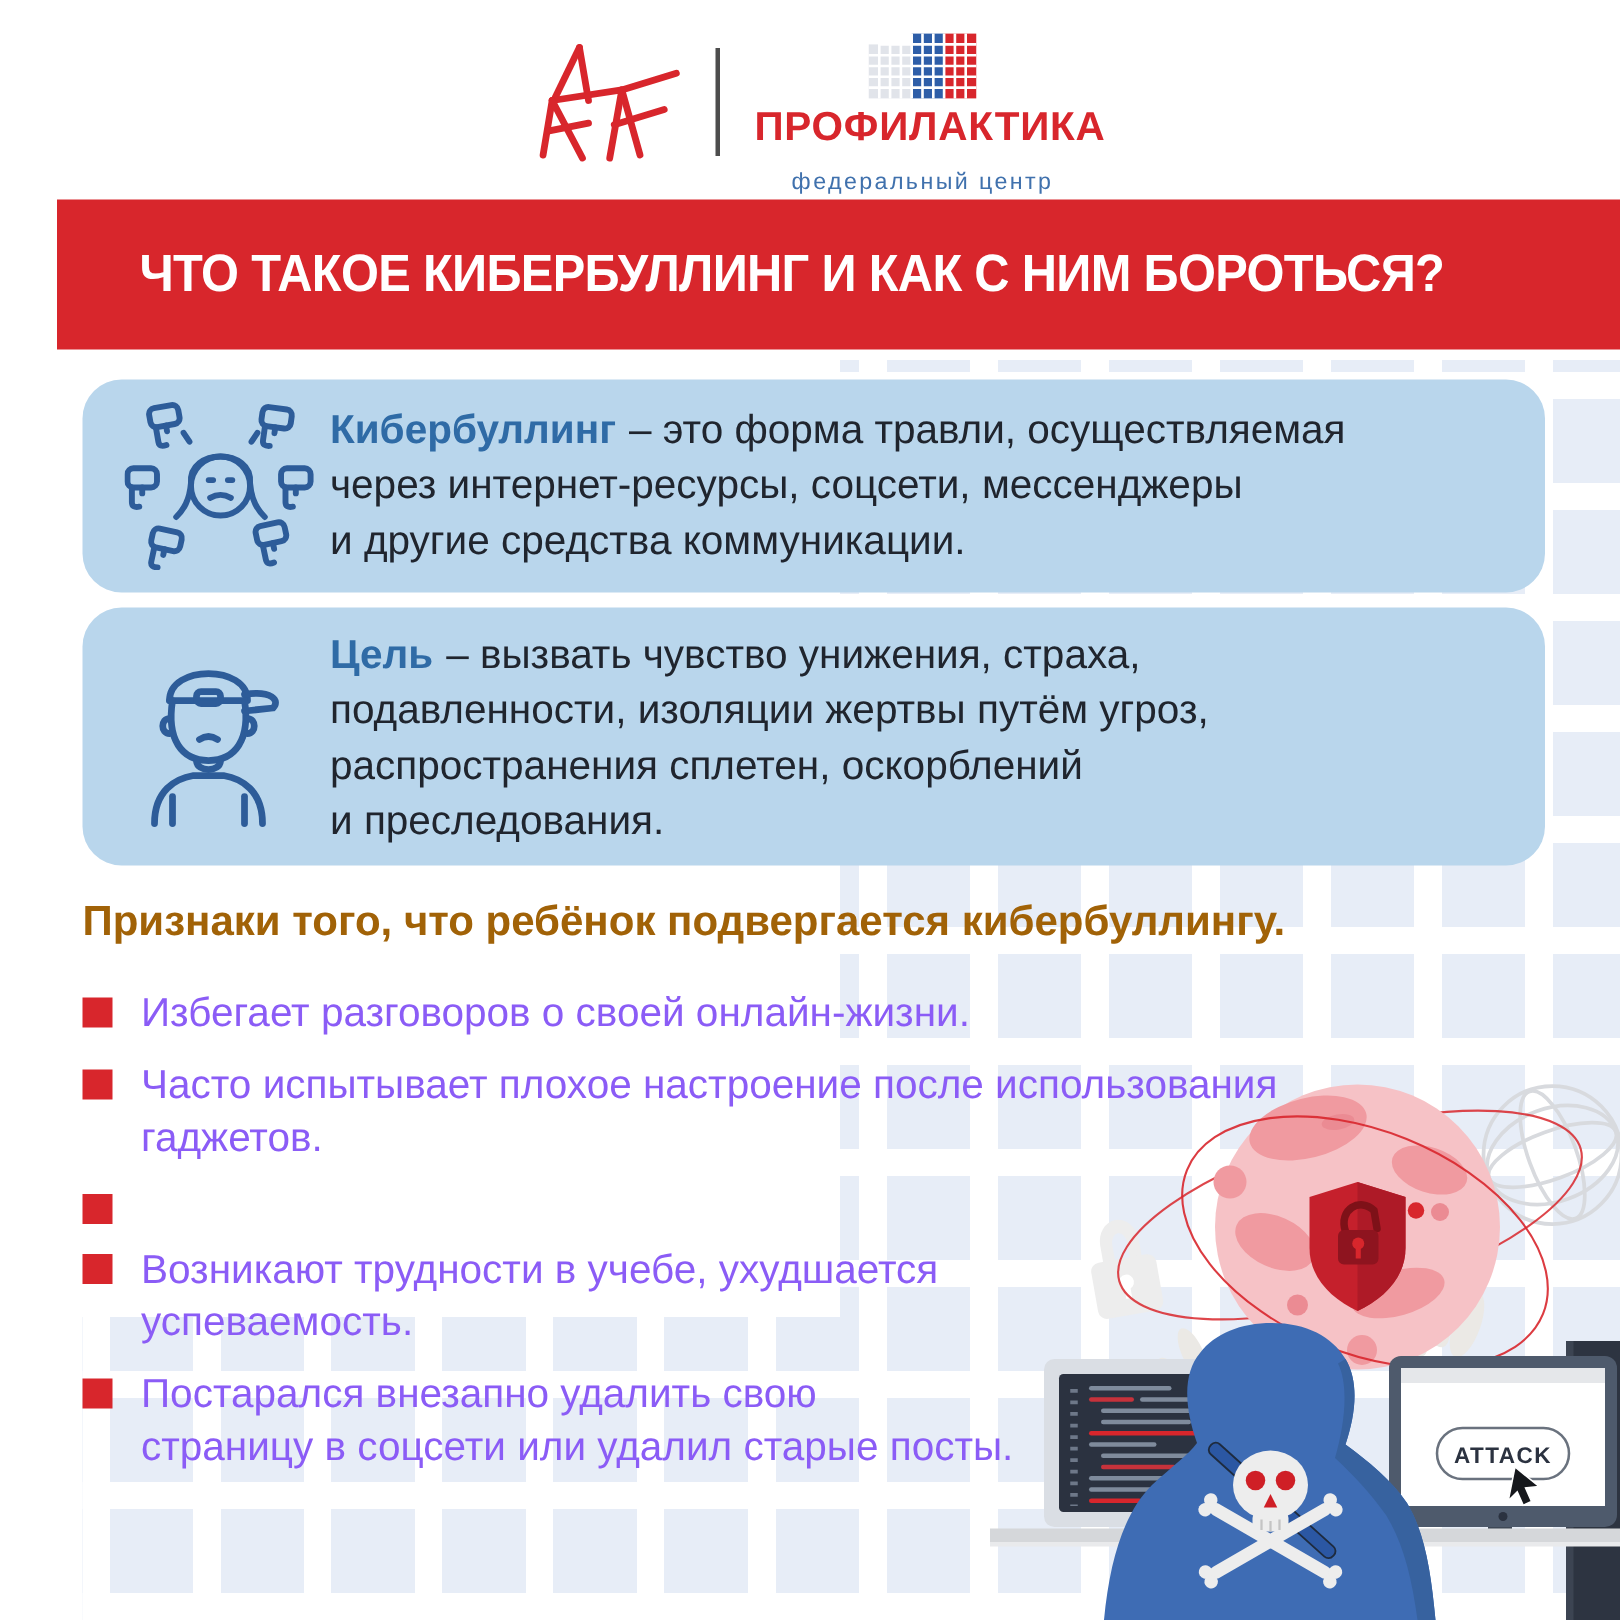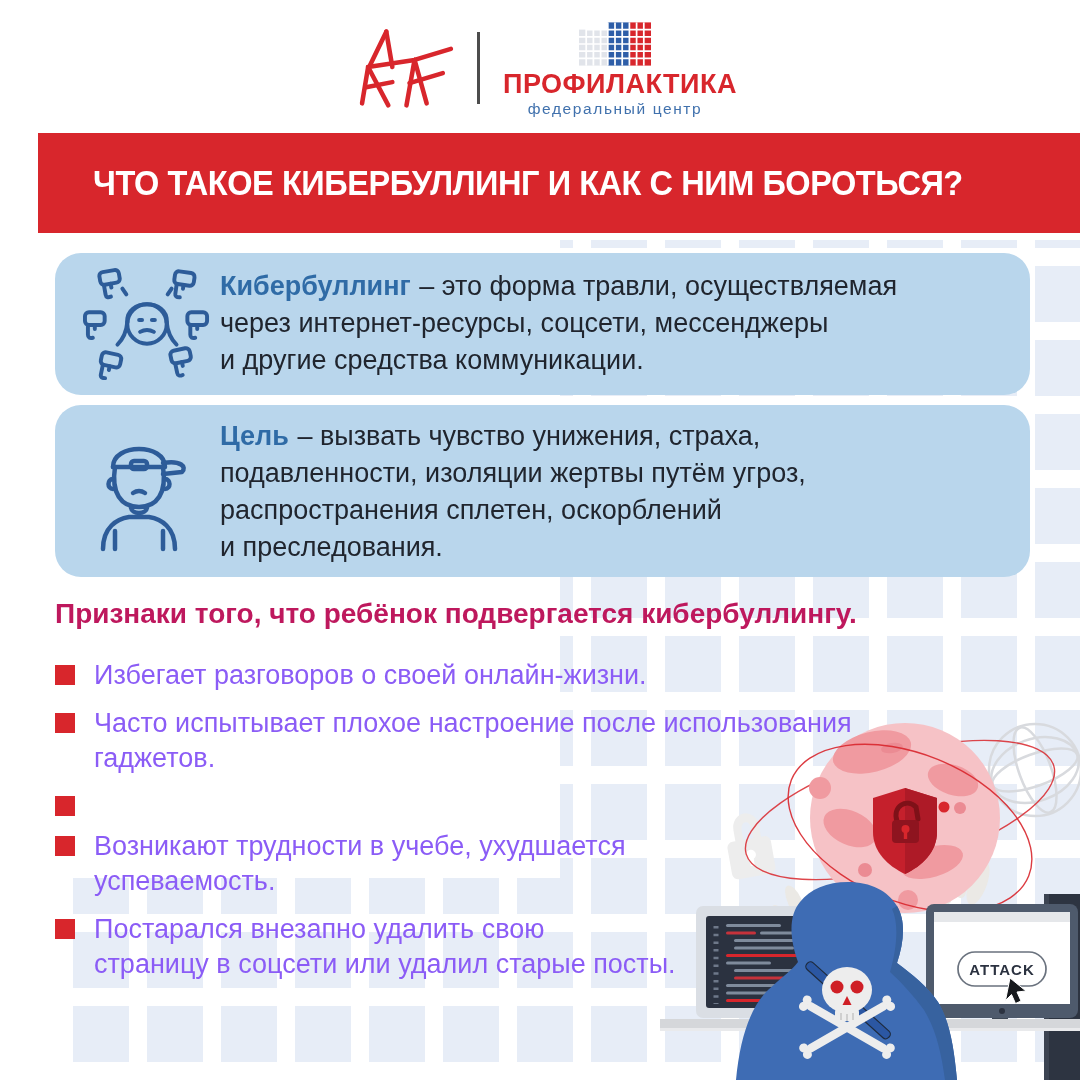--- a/index.html
+++ b/index.html
@@ -6,21 +6,21 @@
   body { background: #ffffff; font-family: "Liberation Sans", sans-serif; }
   .page { position: relative; width: 1080px; height: 1080px; background: #ffffff; overflow: hidden; }
 
   
   .header { position: absolute; left: 0; top: 0; width: 1080px; height: 133px; background: #ffffff; z-index: 3; }
   .chair-logo { position: absolute; left: 356px; top: 24px; }
   .logo-divider { position: absolute; left: 477px; top: 32px; width: 3px; height: 72px; background: #4d4d4d; }
   .brand { position: absolute; left: 503px; top: 22px; width: 224px; text-align: center; }
   .brand-icon { display: block; margin: 0 auto 4px auto; }
   .brand-name { font-size: 27px; font-weight: bold; color: #d8262c; letter-spacing: 0.5px; line-height: 1.05; }
-  .brand-sub { font-size: 15.5px; color: #4071ad; letter-spacing: 1.6px; margin-top: 2px; }
+  .brand-sub { font-size: 15.5px; color: #4071ad; letter-spacing: 1.6px; margin-top: 15px; }
 
   
   .banner { position: absolute; left: 0; top: 133px; width: 1080px; height: 100px; background: #d8262c; z-index: 3; display: flex; align-items: center; margin-left: 38px; }
   .banner-title { color: #ffffff; font-weight: bold; font-size: 35px; letter-spacing: -0.5px; margin-left: 55px; white-space: nowrap; transform: scaleX(0.93); transform-origin: left center; }
 
   
   .pixel-pattern { position: absolute; left: 55px; top: 240px; right: 0; bottom: 0; z-index: 0;
     background:
       repeating-linear-gradient(90deg, #ffffff 0 18px, transparent 18px 74px),
       repeating-linear-gradient(0deg, #ffffff 0 18px, transparent 18px 74px),
@@ -33,21 +33,21 @@
   .def-card-1 { top: 253px; height: 142px; }
   .def-card-2 { top: 405px; height: 172px; }
   .def-icon { position: absolute; left: 28px; top: 50%; transform: translateY(-50%); }
   .def-text { position: absolute; left: 165px; right: 24px; font-size: 27px; line-height: 37px; color: #20252e; white-space: pre-line; }
   .def-card-1 .def-text { top: 15px; }
   .def-card-2 .def-text { top: 13px; }
   .def-term { font-weight: bold; color: #2f6ba6; margin-right: 0.32em; }
 
   
   .signs { position: absolute; left: 55px; top: 598px; right: 30px; z-index: 2; }
-  .signs-heading { font-size: 28px; font-weight: bold; color: #be185d; white-space: nowrap; }
+  .signs-heading { font-size: 28px; font-weight: bold; color: #a16207; white-space: nowrap; }
   .sign-list { margin-top: 28px; }
   .sign-item { display: flex; margin-bottom: 13px; }
   .sign-bullet { flex: 0 0 20px; width: 20px; height: 20px; background: #d8262c; margin-top: 7px; margin-right: 19px; }
   .sign-text { font-size: 27px; line-height: 35px; color: #8b5cf6; white-space: pre-line; }
 
   
   .illustration { position: absolute; left: 660px; top: 680px; width: 420px; height: 400px; z-index: 1; }
 </style>
 </head>
 <body>

